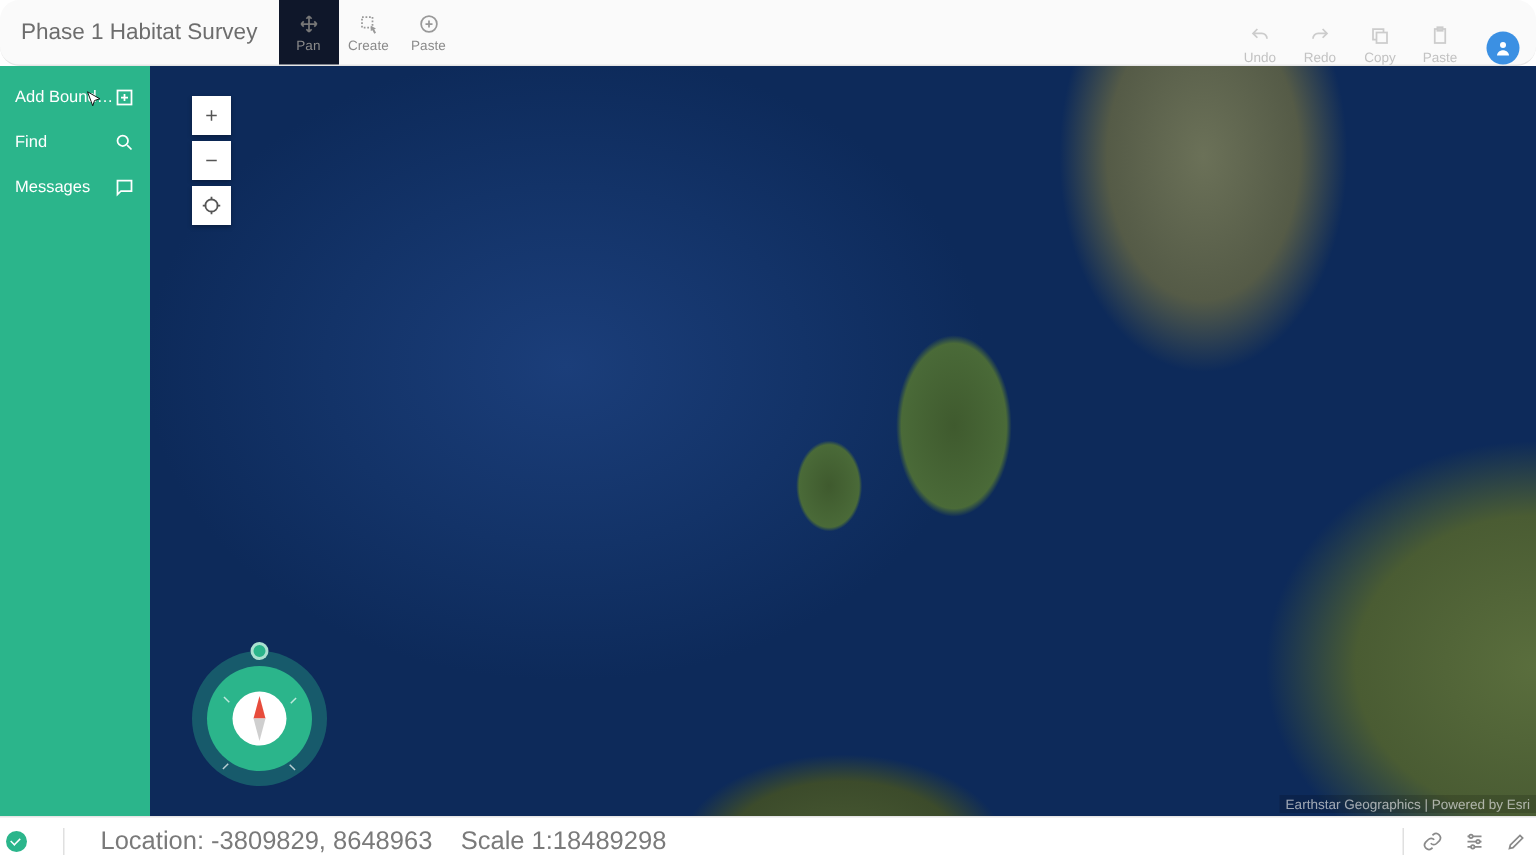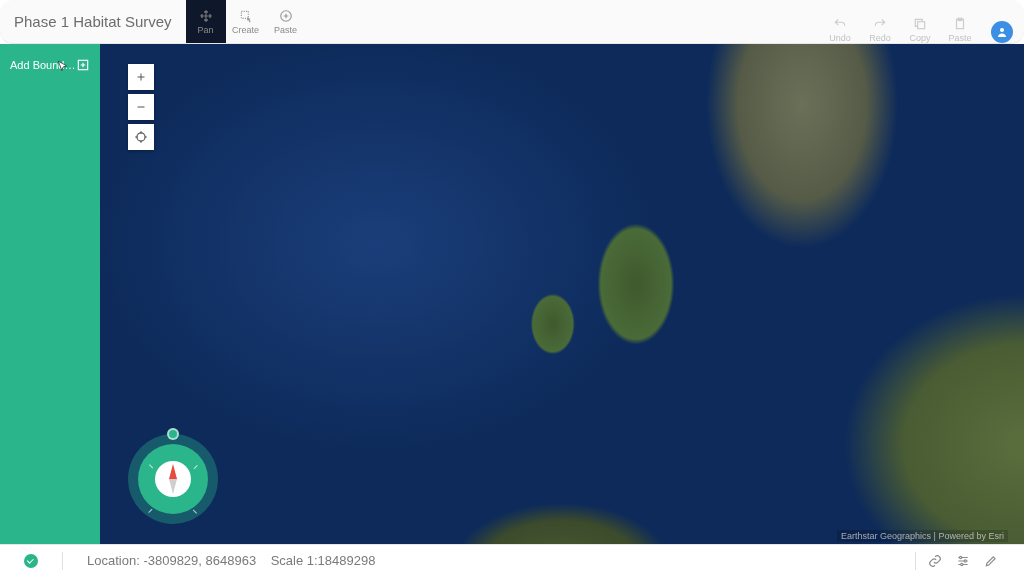--- a/index.html
+++ b/index.html
@@ -87,21 +87,21 @@
       radial-gradient(ellipse 70px 110px at 58% 48%, #3f5a2e 0%, #4a6a38 50%, transparent 55%),
       radial-gradient(ellipse 40px 55px at 49% 56%, #3f5a2e 0%, #4a6a38 50%, transparent 55%),
       radial-gradient(ellipse 300px 250px at 100% 80%, #5a6e3d 0%, #4a5c33 40%, transparent 60%),
       radial-gradient(ellipse 160px 240px at 76% 12%, #6b7158 0%, #555b47 40%, transparent 60%),
       radial-gradient(ellipse 200px 120px at 50% 105%, #4a5c33 0%, #3c4b2b 40%, transparent 55%),
       
       radial-gradient(ellipse 400px 300px at 30% 40%, #1b3e7a 0%, #133368 40%, #0d2a5a 70%),
       linear-gradient(160deg, #0e2c5d 0%, #123872 40%, #1a4a8f 70%, #2358a1 100%);
   }
   .attribution {
-    position:absolute; right:16px; bottom:2px;
+    position:absolute; right:0; bottom:2px;
     font-size: 9px; color: #e9e9e9aa;
     background: rgba(0,0,0,0.15);
     padding: 1px 4px;
   }
 
   
   .zoom-stack {
     position:absolute; left: 28px; top: 20px;
     display:flex; flex-direction:column; gap:4px;
   }
@@ -160,24 +160,24 @@
   .chev-n { left:50%; top:14px; transform:translateX(-50%); }
   .chev-s { left:50%; bottom:14px; transform:translateX(-50%) rotate(180deg); }
   .chev-e { right:14px; top:50%; transform:translateY(-50%) rotate(90deg); }
   .chev-w { left:14px; top:50%; transform:translateY(-50%) rotate(-90deg); }
   .tick { position:absolute; width:1px; height:5px; background:rgba(255,255,255,.7); left:50%; top:11px; transform-origin: 0 34px; }
 
   
   .status {
     height: 32px;
     display:flex; align-items:center;
-    font-size: 13px; color:#7a7a7a;
+    font-size: 17px; color:#7a7a7a;
     border-top:1px solid #e6e6e6;
     background:#fff;
-    padding: 0 24px;
+    padding: 0 4px;
     gap: 24px;
   }
   .status-dot {
     width:14px; height:14px; border-radius:50%;
     background:#2bb58b;
     display:flex; align-items:center; justify-content:center;
   }
   .status-dot::after { content:""; width:5px; height:3px; border-left:1.5px solid #fff; border-bottom:1.5px solid #fff; transform:rotate(-45deg) translate(0,-1px); }
   .vdiv { width:1px; height:18px; background:#e0e0e0; }
   .status-right { margin-left:auto; display:flex; gap:10px; align-items:center; }
@@ -270,20 +270,37 @@
 
 <div class="main">
 
   <div class="sidebar">
     <div class="side-item">
       <span class="lbl">Add Bounda...</span>
       <span class="side-ico">
         <svg width="14" height="14" viewBox="0 0 24 24" stroke-width="2">
             <rect x="4" y="4" width="16" height="16"></rect>
             <path d="M12 8v8M8 12h8"></path>
+          </svg>
+      </span>
+    </div>
+    <div class="side-item">
+      <span class="lbl">Find</span>
+      <span class="side-ico">
+        <svg width="14" height="14" viewBox="0 0 24 24" stroke-width="2">
+            <circle cx="10" cy="10" r="6"></circle>
+            <path d="M15 15l5 5"></path>
+          </svg>
+      </span>
+    </div>
+    <div class="side-item">
+      <span class="lbl">Messages</span>
+      <span class="side-ico">
+        <svg width="14" height="14" viewBox="0 0 24 24" stroke-width="2">
+            <path d="M4 4h16v12H8l-4 4z"></path>
           </svg>
       </span>
     </div>
 
     <svg class="cursor-pointer" viewBox="0 0 24 24">
         <path d="M4 2l6 16 2-6 6-2z" fill="#fff" stroke="#000" stroke-width="1"></path>
       </svg>
   </div>
 
   <div class="map-wrap">

